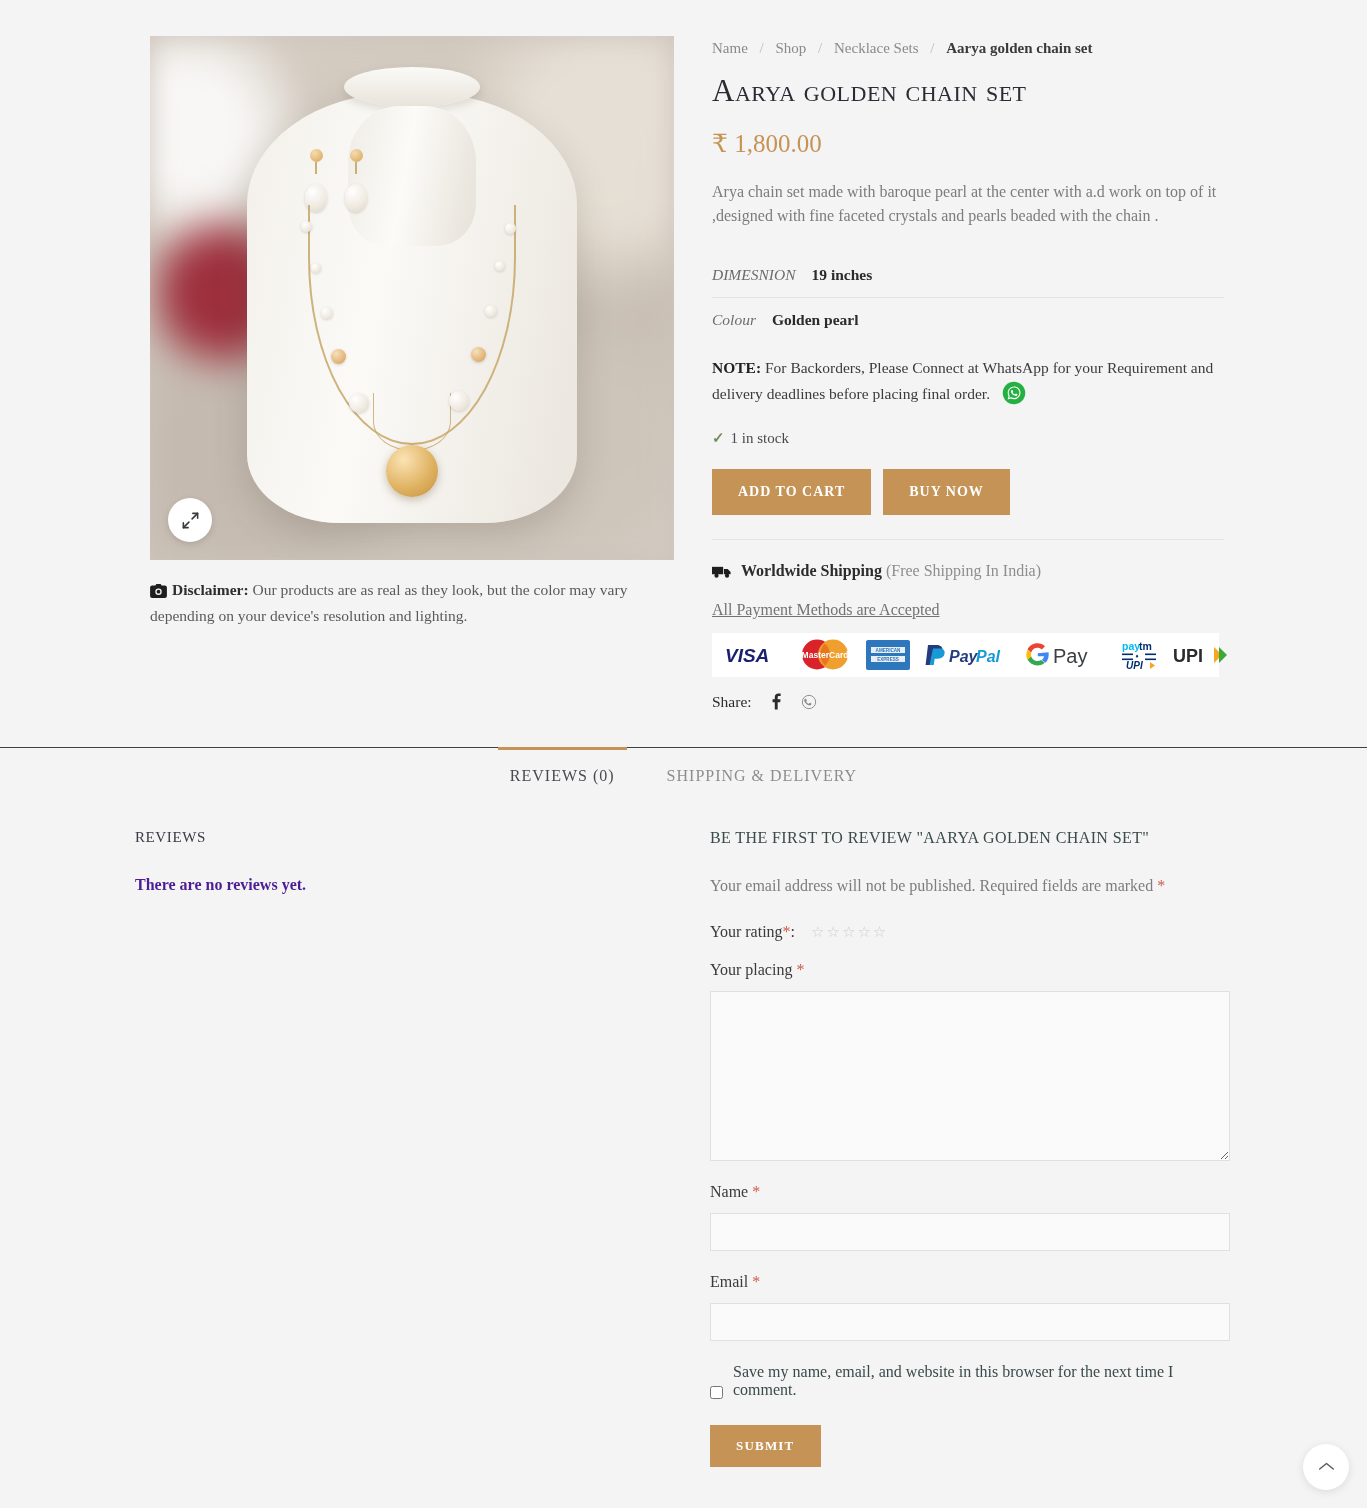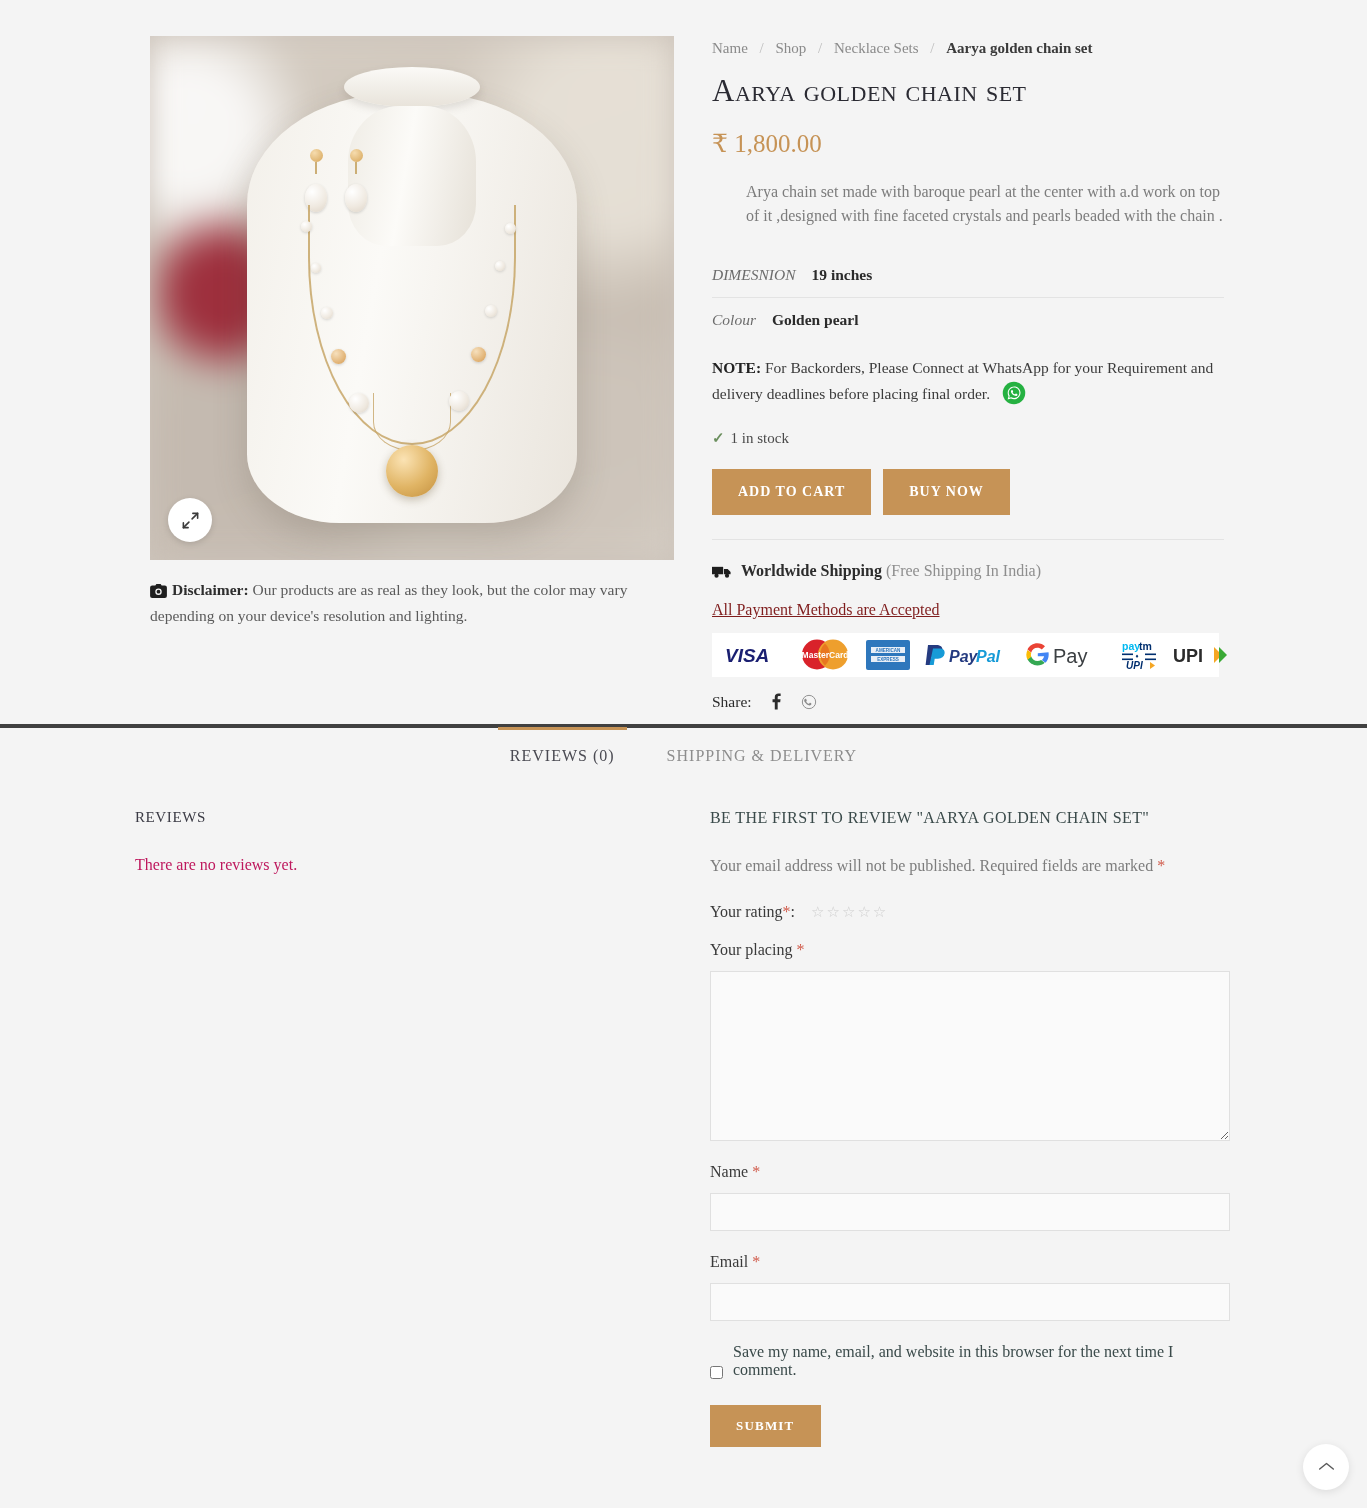--- a/index.html
+++ b/index.html
@@ -99,21 +99,21 @@
   .breadcrumb { font-size: 15px; color: #8a8a8a; margin-bottom: 16px; }
   .breadcrumb a { color: #8a8a8a; text-decoration: none; }
   .breadcrumb .sep { margin: 0 8px; color: #bdbdbd; }
   .breadcrumb .current { color: #3a3a3a; font-weight: bold; }
 
   .title {
     font-size: 31px; letter-spacing: 0.5px; color: #2b2b33;
     font-variant: small-caps; font-weight: normal; margin: 0 0 20px; line-height: 1.15;
   }
   .price { font-size: 25px; color: #c69356; margin-bottom: 22px; }
-  .short-desc { font-size: 16px; line-height: 1.55; color: #7c7c7c; margin-bottom: 24px; margin-left: 34px; }
+  .short-desc { font-size: 16px; line-height: 1.55; color: #7c7c7c; margin-bottom: 24px; }
 
   .attr-row { display: flex; align-items: baseline; padding: 13px 0; font-size: 15.5px; }
   .attr-row + .attr-row { border-top: 1px solid #e3e3e3; }
   .attr-label { color: #6c6c6c; margin-right: 16px; font-style: italic; }
   .attr-value { color: #2b2b2b; font-weight: bold; }
 
   .note { font-size: 15.5px; line-height: 1.6; color: #3b3b3b; margin: 14px 0 16px; }
   .note b { font-weight: bold; color: #222; }
   .wa-inline { display: inline-block; vertical-align: -6px; margin-left: 8px; }
 
@@ -128,49 +128,49 @@
     font-family: "Liberation Serif", serif;
   }
 
   .divider { height: 1px; background: #e3e3e3; margin: 4px 0 22px; }
 
   .shipping { font-size: 16px; color: #2c2c2c; margin-bottom: 18px; }
   .shipping b { font-weight: bold; }
   .shipping .muted { color: #8e8e8e; font-weight: normal; }
   .truck { display: inline-block; vertical-align: -3px; margin-right: 8px; }
 
-  .payments-link { font-size: 16px; color: #7f1d1d; text-decoration: underline; display: inline-block; margin-bottom: 14px; cursor: pointer; }
+  .payments-link { font-size: 16px; color: #737373; text-decoration: underline; display: inline-block; margin-bottom: 14px; cursor: pointer; }
   .pay-strip {
     background: #fff; padding: 7px 12px; display: flex; align-items: center; gap: 14px;
     width: 507px; height: 44px; margin-bottom: 16px;
   }
   .pay-strip svg { display: block; }
 
   .sku { font-size: 15.5px; color: #8e8e8e; margin-bottom: 18px; }
   .sku b { color: #2b2b2b; font-weight: bold; }
   .share { font-size: 15.5px; color: #2b2b2b; display: flex; align-items: center; gap: 20px; }
   .share-ico { cursor: pointer; display: inline-flex; }
 
   
-  .tabs-wrap { border-top: 4px solid #404040; margin-top: 13px; }
+  .tabs-wrap { border-top: 1px solid #404040; margin-top: 36px; }
   .tabs { display: flex; justify-content: center; gap: 28px; }
   .tab {
     padding: 17px 12px 14px; font-size: 16px; letter-spacing: 1px;
     color: #8d8d8d; cursor: pointer; border-top: 3px solid transparent;
     margin-top: -1px; font-variant: small-caps; text-transform: uppercase;
   }
   .tab.active { color: #4a4a52; border-top-color: #c69356; }
 
   
   .reviews { display: flex; padding: 30px 0 0 0; }
   .reviews-left { width: 560px; margin-left: 135px; }
   .reviews-right { width: 530px; margin-left: 15px; }
 
   .rev-head { font-size: 15px; letter-spacing: 0.6px; color: #3a3a44; text-transform: uppercase; margin-bottom: 30px; }
-  .rev-none { font-size: 16px; color: #be185d; }
+  .rev-none { font-size: 16px; color: #4c1d95; font-weight: bold; }
 
   .form-head { font-size: 16px; letter-spacing: 0.4px; color: #3a4a4a; text-transform: uppercase; margin-bottom: 30px; }
   .form-note { font-size: 16px; color: #7d7d7d; margin-bottom: 28px; }
   .req { color: #d05a4a; }
 
   .rating-row { font-size: 16px; color: #3a3a3a; display: flex; align-items: center; margin-bottom: 20px; }
   .stars { margin-left: 16px; color: #cfcfcf; font-size: 15px; letter-spacing: 2px; cursor: pointer; }
 
   .field-label { font-size: 16px; color: #3a3a3a; margin-bottom: 12px; display: block; }
   textarea.review-box {

